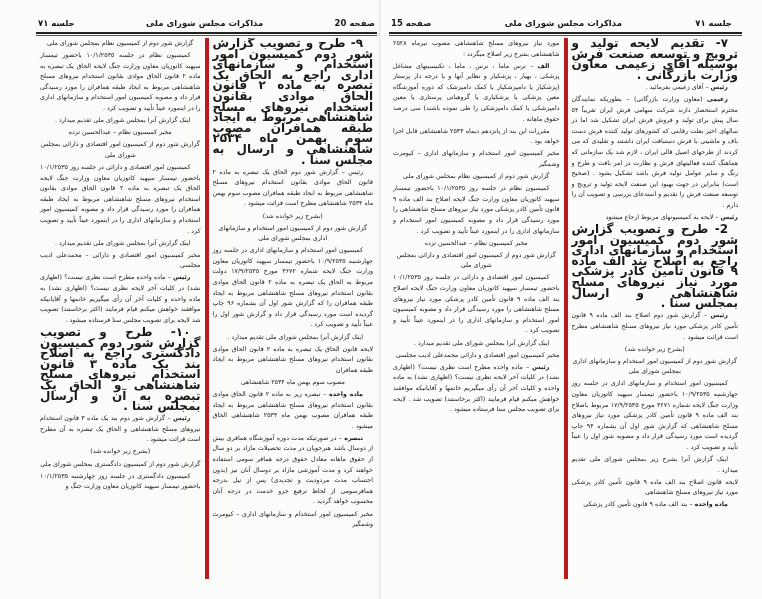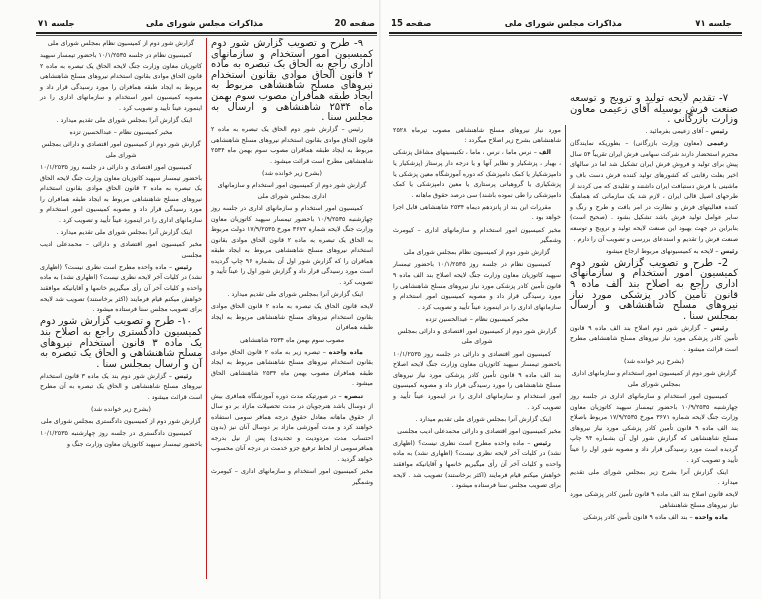--- a/index.html
+++ b/index.html
@@ -28,31 +28,31 @@
   .rule {
     position: absolute; top: 32px; height: 2px; background: #222;
   }
   .rule.thin { top: 35px; height: 1px; background: #555; }
   .page.left .rule { left: 36px; right: 4px; }
   .page.right .rule { left: 8px; right: 20px; }
   .cols {
     position: absolute; top: 38px; bottom: 20px; display: flex; direction: rtl;
   }
   .page.left .cols { left: 36px; right: 4px; }
-  .page.right .cols { left: 8px; right: 20px; align-items: center; }
+  .page.right .cols { left: 8px; right: 20px; }
   .col {
     flex: 1; padding: 0 4px; box-sizing: border-box; overflow: hidden;
     direction: rtl; text-align: justify;
   }
-  .col + .col { border-right: 1px solid #b91c1c; }
+  .col + .col { border-right: 4px solid #b91c1c; }
   .p {
     font-size: 6.3px; line-height: 10.6px; margin: 0 0 1.5px 0;
     text-indent: 10px;
   }
-  .p.bold { font-weight: normal; font-size: 10px; }
+  .p.bold { font-weight: bold; font-size: 12px; }
   .p.center { text-align: center; text-indent: 0; }
   .p.noindent { text-indent: 0; }
   .speaker { font-weight: bold; }
 </style>
 </head>
 <body>
 
 <div class="spread">
 
   <div class="page left">

